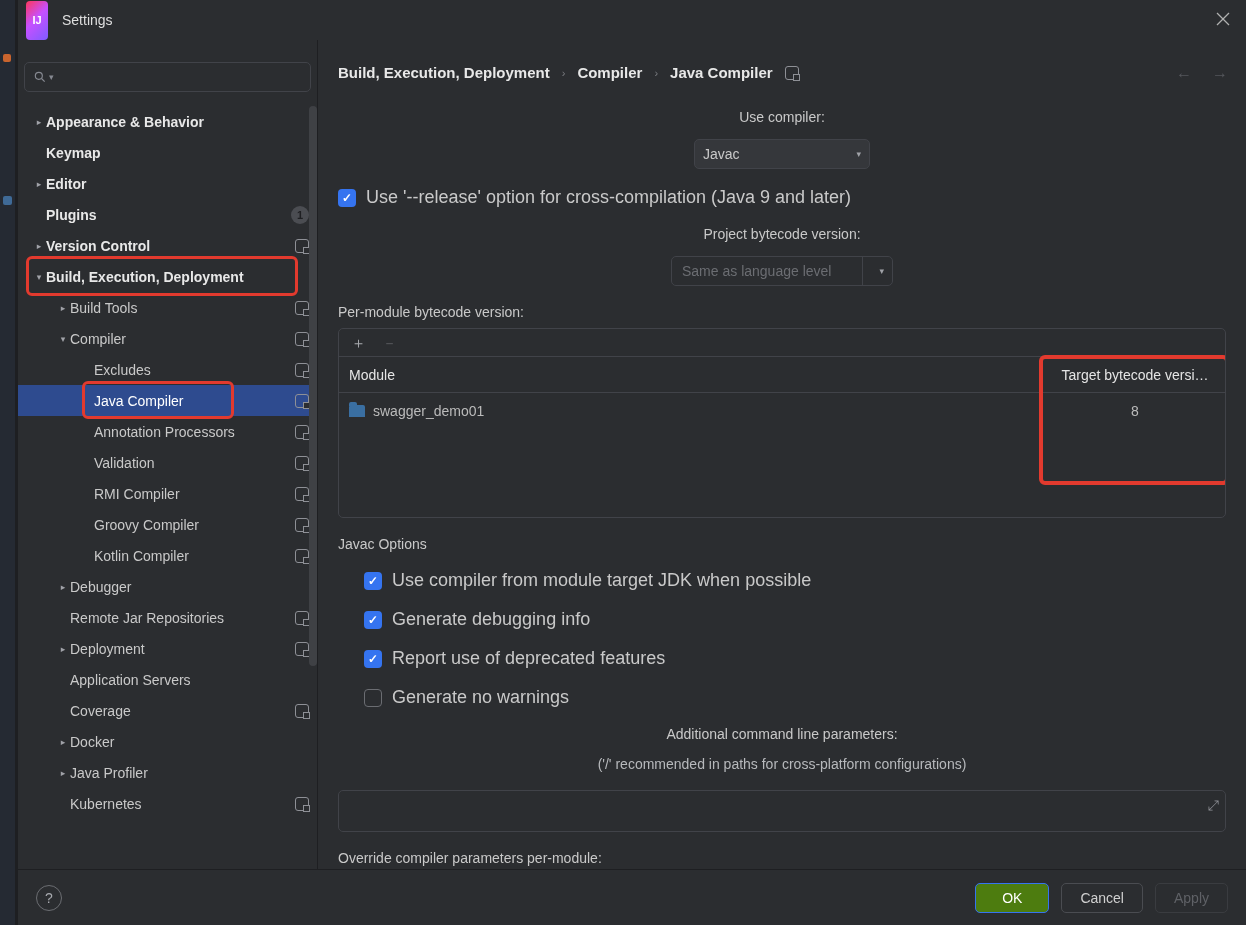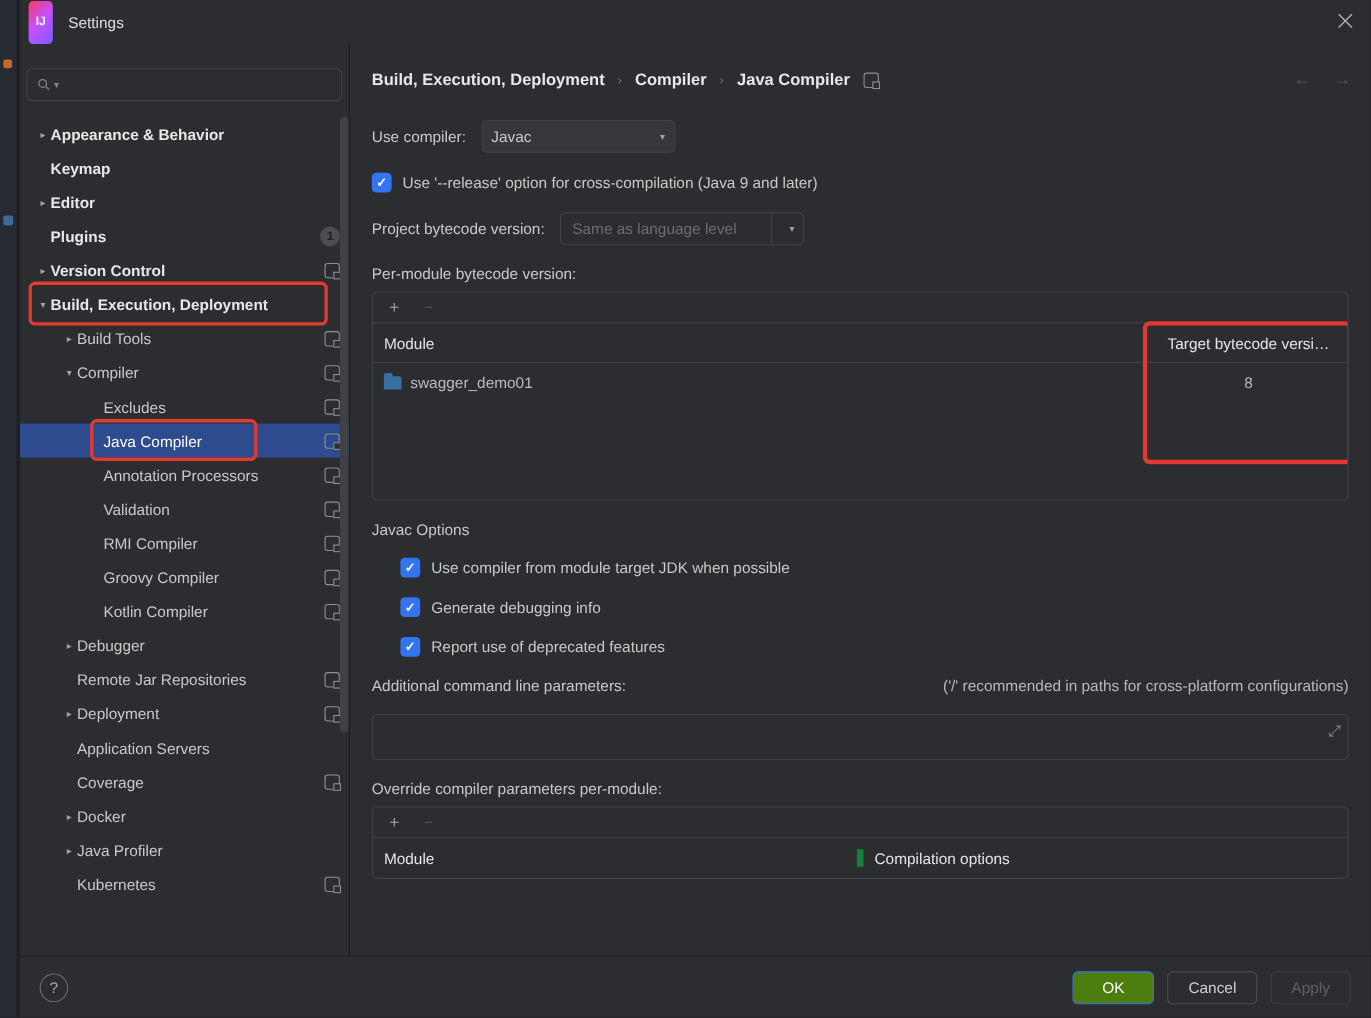--- a/index.html
+++ b/index.html
@@ -78,33 +78,33 @@
   position:absolute; border:3px solid #e23a2e; border-radius:6px; pointer-events:none;
 }
 .content {
   flex:1; overflow:auto; position:relative; padding:24px 20px 0 20px;
 }
 .breadcrumbs { display:flex; align-items:center; gap:12px; font-size:15px; color:#d9d9d9; margin-bottom:28px;}
 .breadcrumbs .sep { color:#7a7c80; font-size:11px;}
 .breadcrumbs .b-proj { width:14px;height:14px; border:1.5px solid #8e9096; border-radius:3px; position:relative;}
 .breadcrumbs .b-proj::after {content:"";position:absolute;width:5px;height:5px;right:-2px;bottom:-2px;background:#2b2d30;border:1.5px solid #8e9096;}
 .nav-arrows { position:absolute; right:18px; top:24px; display:flex; gap:20px; color:#55575c; font-size:16px;}
-.form-row { display:flex; align-items:center; gap:14px; margin-bottom:18px; font-size:14px; color:#c9c9c9;}
+.form-row { display:flex; align-items:center; gap:14px; margin-bottom:18px; font-size:14px; color:#c9c9c9;flex-direction:column;}
 .form-label { }
 .select {
   border:1px solid #414349; border-radius:5px; height:30px; min-width:170px;
   display:flex; align-items:center; padding:0 8px; background:#35373b; color:#c9c9c9;
 }
 .select .sval { flex:1; }
 .select .chev { font-size:9px; color:#a0a2a8; padding-left:8px;}
 .select.ghost { background:transparent; color:#6b6d72;gap:13px; }
 .select.split { padding:0; }
 .select.split .sval { padding:0 10px; }
 .select.split .chevwrap { border-left:1px solid #414349; height:100%; display:flex;align-items:center; padding:0 8px;}
-.check-row { display:flex; align-items:center; gap:10px; font-size:14px; color:#c9c9c9; margin-bottom:18px; padding-left:26px;}
+.check-row { display:flex; align-items:center; gap:10px; font-size:18px; color:#c9c9c9; margin-bottom:18px; padding-left:26px;}
 .check-row.np { padding-left:0; }
 .input-checkbox {
   width:18px;height:18px; border-radius:4px; display:flex;align-items:center;justify-content:center;
   flex:none;
 }
 .input-checkbox.checked { background:#3574f0; }
 .input-checkbox.checked::after { content:"✓"; color:#fff; font-size:12px; font-weight:700;}
 .input-checkbox.unchecked { border:1.5px solid #6b6d72; }
 .section-label { font-size:14px; color:#c9c9c9; margin-bottom:8px; }
 .table {
@@ -372,20 +372,24 @@
         <span>Use compiler from module target JDK when possible</span>
       </div>
       <div class="check-row">
         <div class="input-checkbox checked"></div>
         <span>Generate debugging info</span>
       </div>
       <div class="check-row">
         <div class="input-checkbox checked"></div>
         <span>Report use of deprecated features</span>
       </div>
+      <div class="check-row">
+        <div class="input-checkbox unchecked"></div>
+        <span>Generate no warnings</span>
+      </div>
 
       <div class="form-row" style="justify-content:space-between; margin-top:8px;">
         <span>Additional command line parameters:</span>
         <span style="color:#b7b9bc;">('/' recommended in paths for cross-platform configurations)</span>
       </div>
       <div class="textarea">
         <span class="expand-icon">⤢</span>
       </div>
 
       <div class="section-label">Override compiler parameters per-module:</div>

